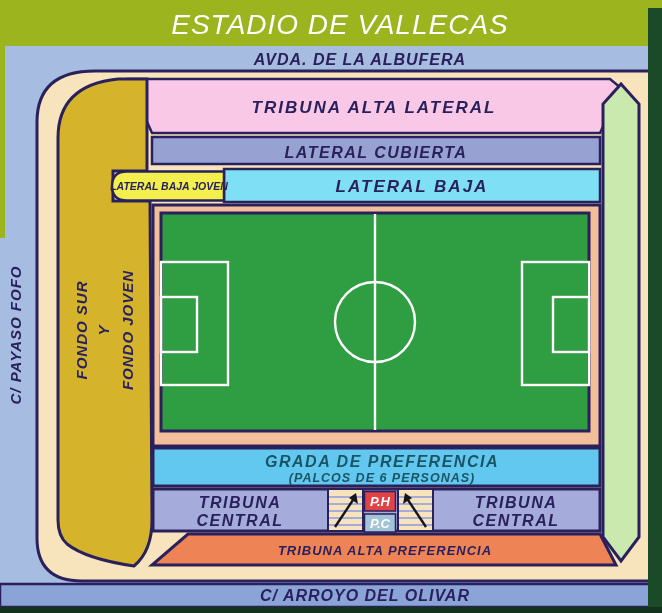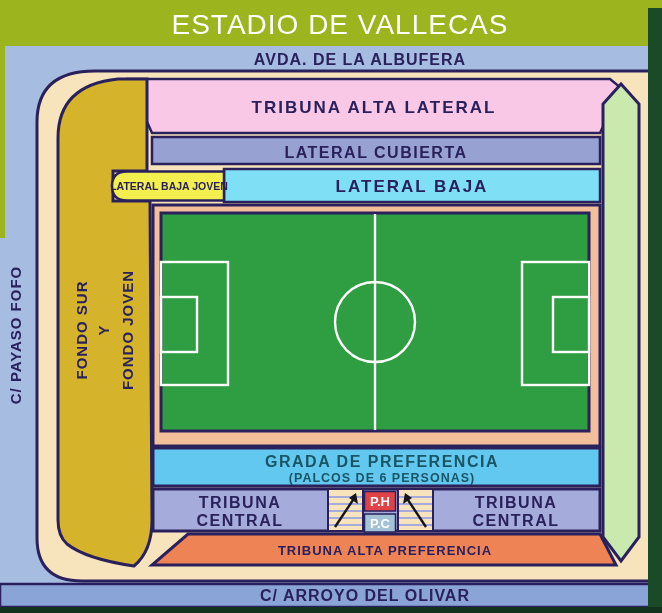--- a/index.html
+++ b/index.html
@@ -2,20 +2,21 @@
 <html><head>
 <meta charset="utf-8">
 <style>
   html, body { margin: 0; padding: 0; background: #444; }
   .stage {
     position: relative;
     width: 662px;
     height: 613px;
     overflow: hidden;
     font-family: "Liberation Sans", sans-serif;
+    font-style: italic;
   }
   svg { display: block; }
   svg text {
     font-family: "Liberation Sans", sans-serif;
     fill: #2A215C;
     font-weight: 600;
   }
   .t-title   { font-size: 28px; font-weight: 500; fill: #FFFFFF; letter-spacing: 1px; }
   .t-street  { font-size: 16px; letter-spacing: 1px; }
   .t-big     { font-size: 17px; letter-spacing: 2px; }

